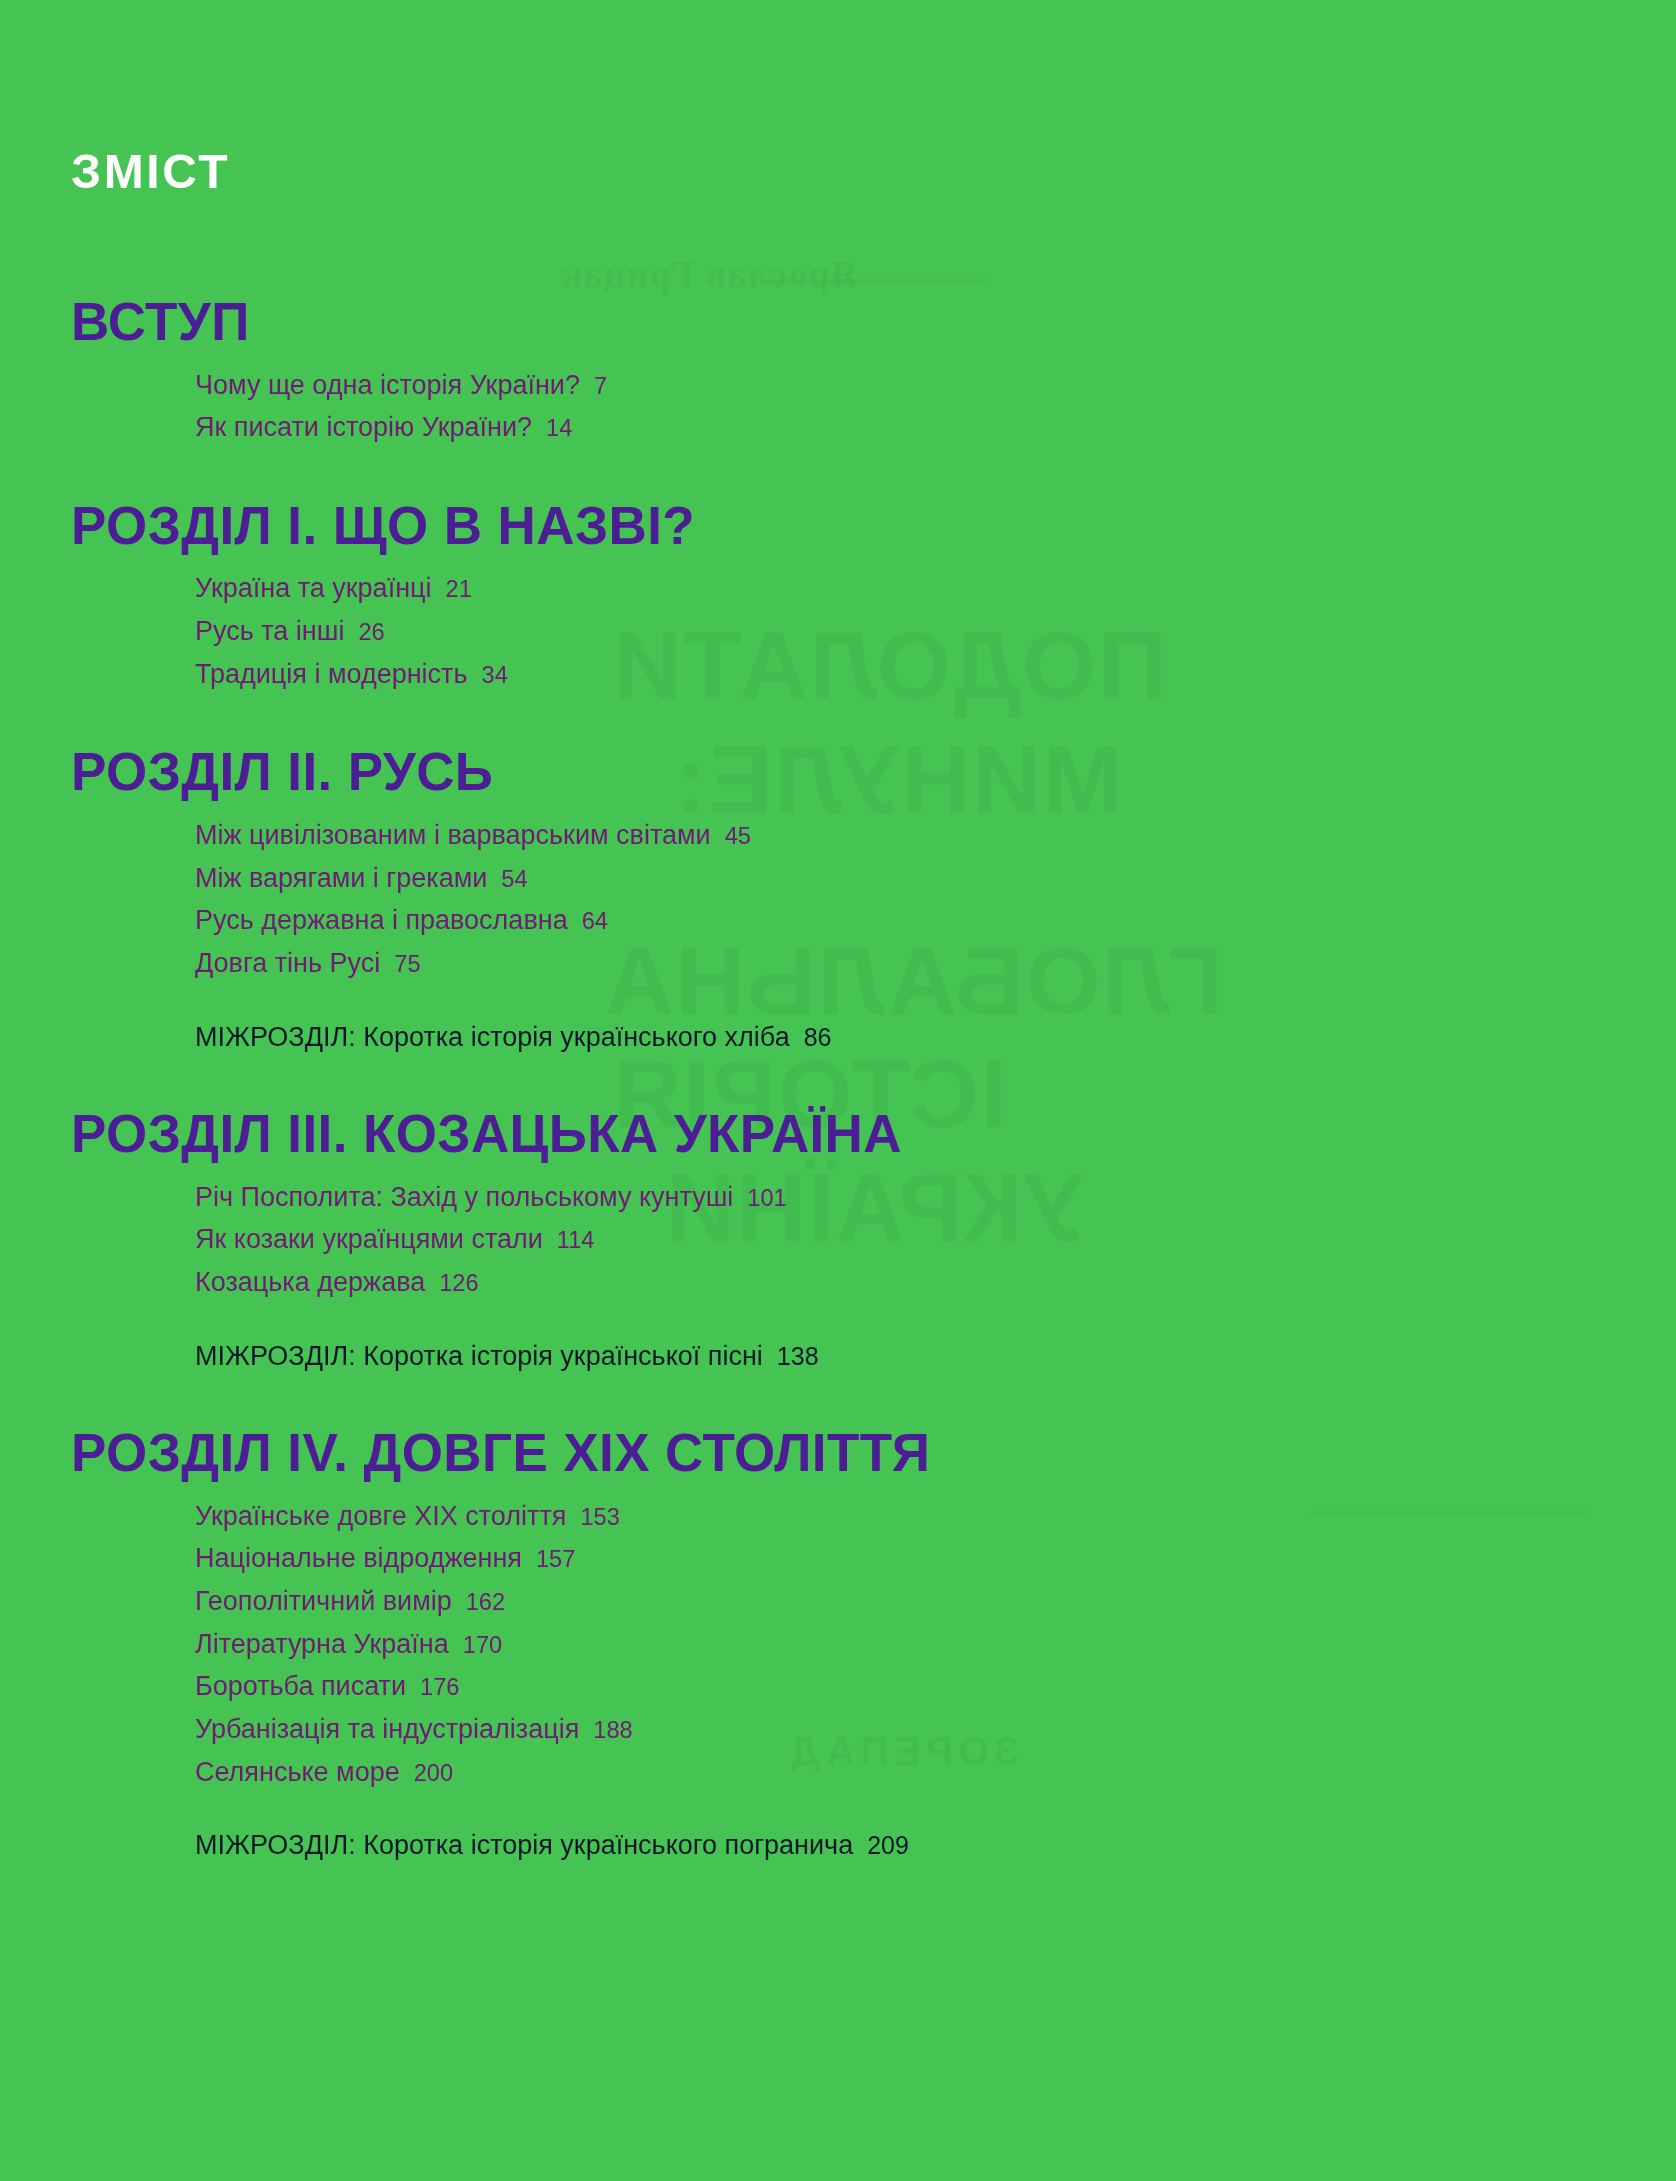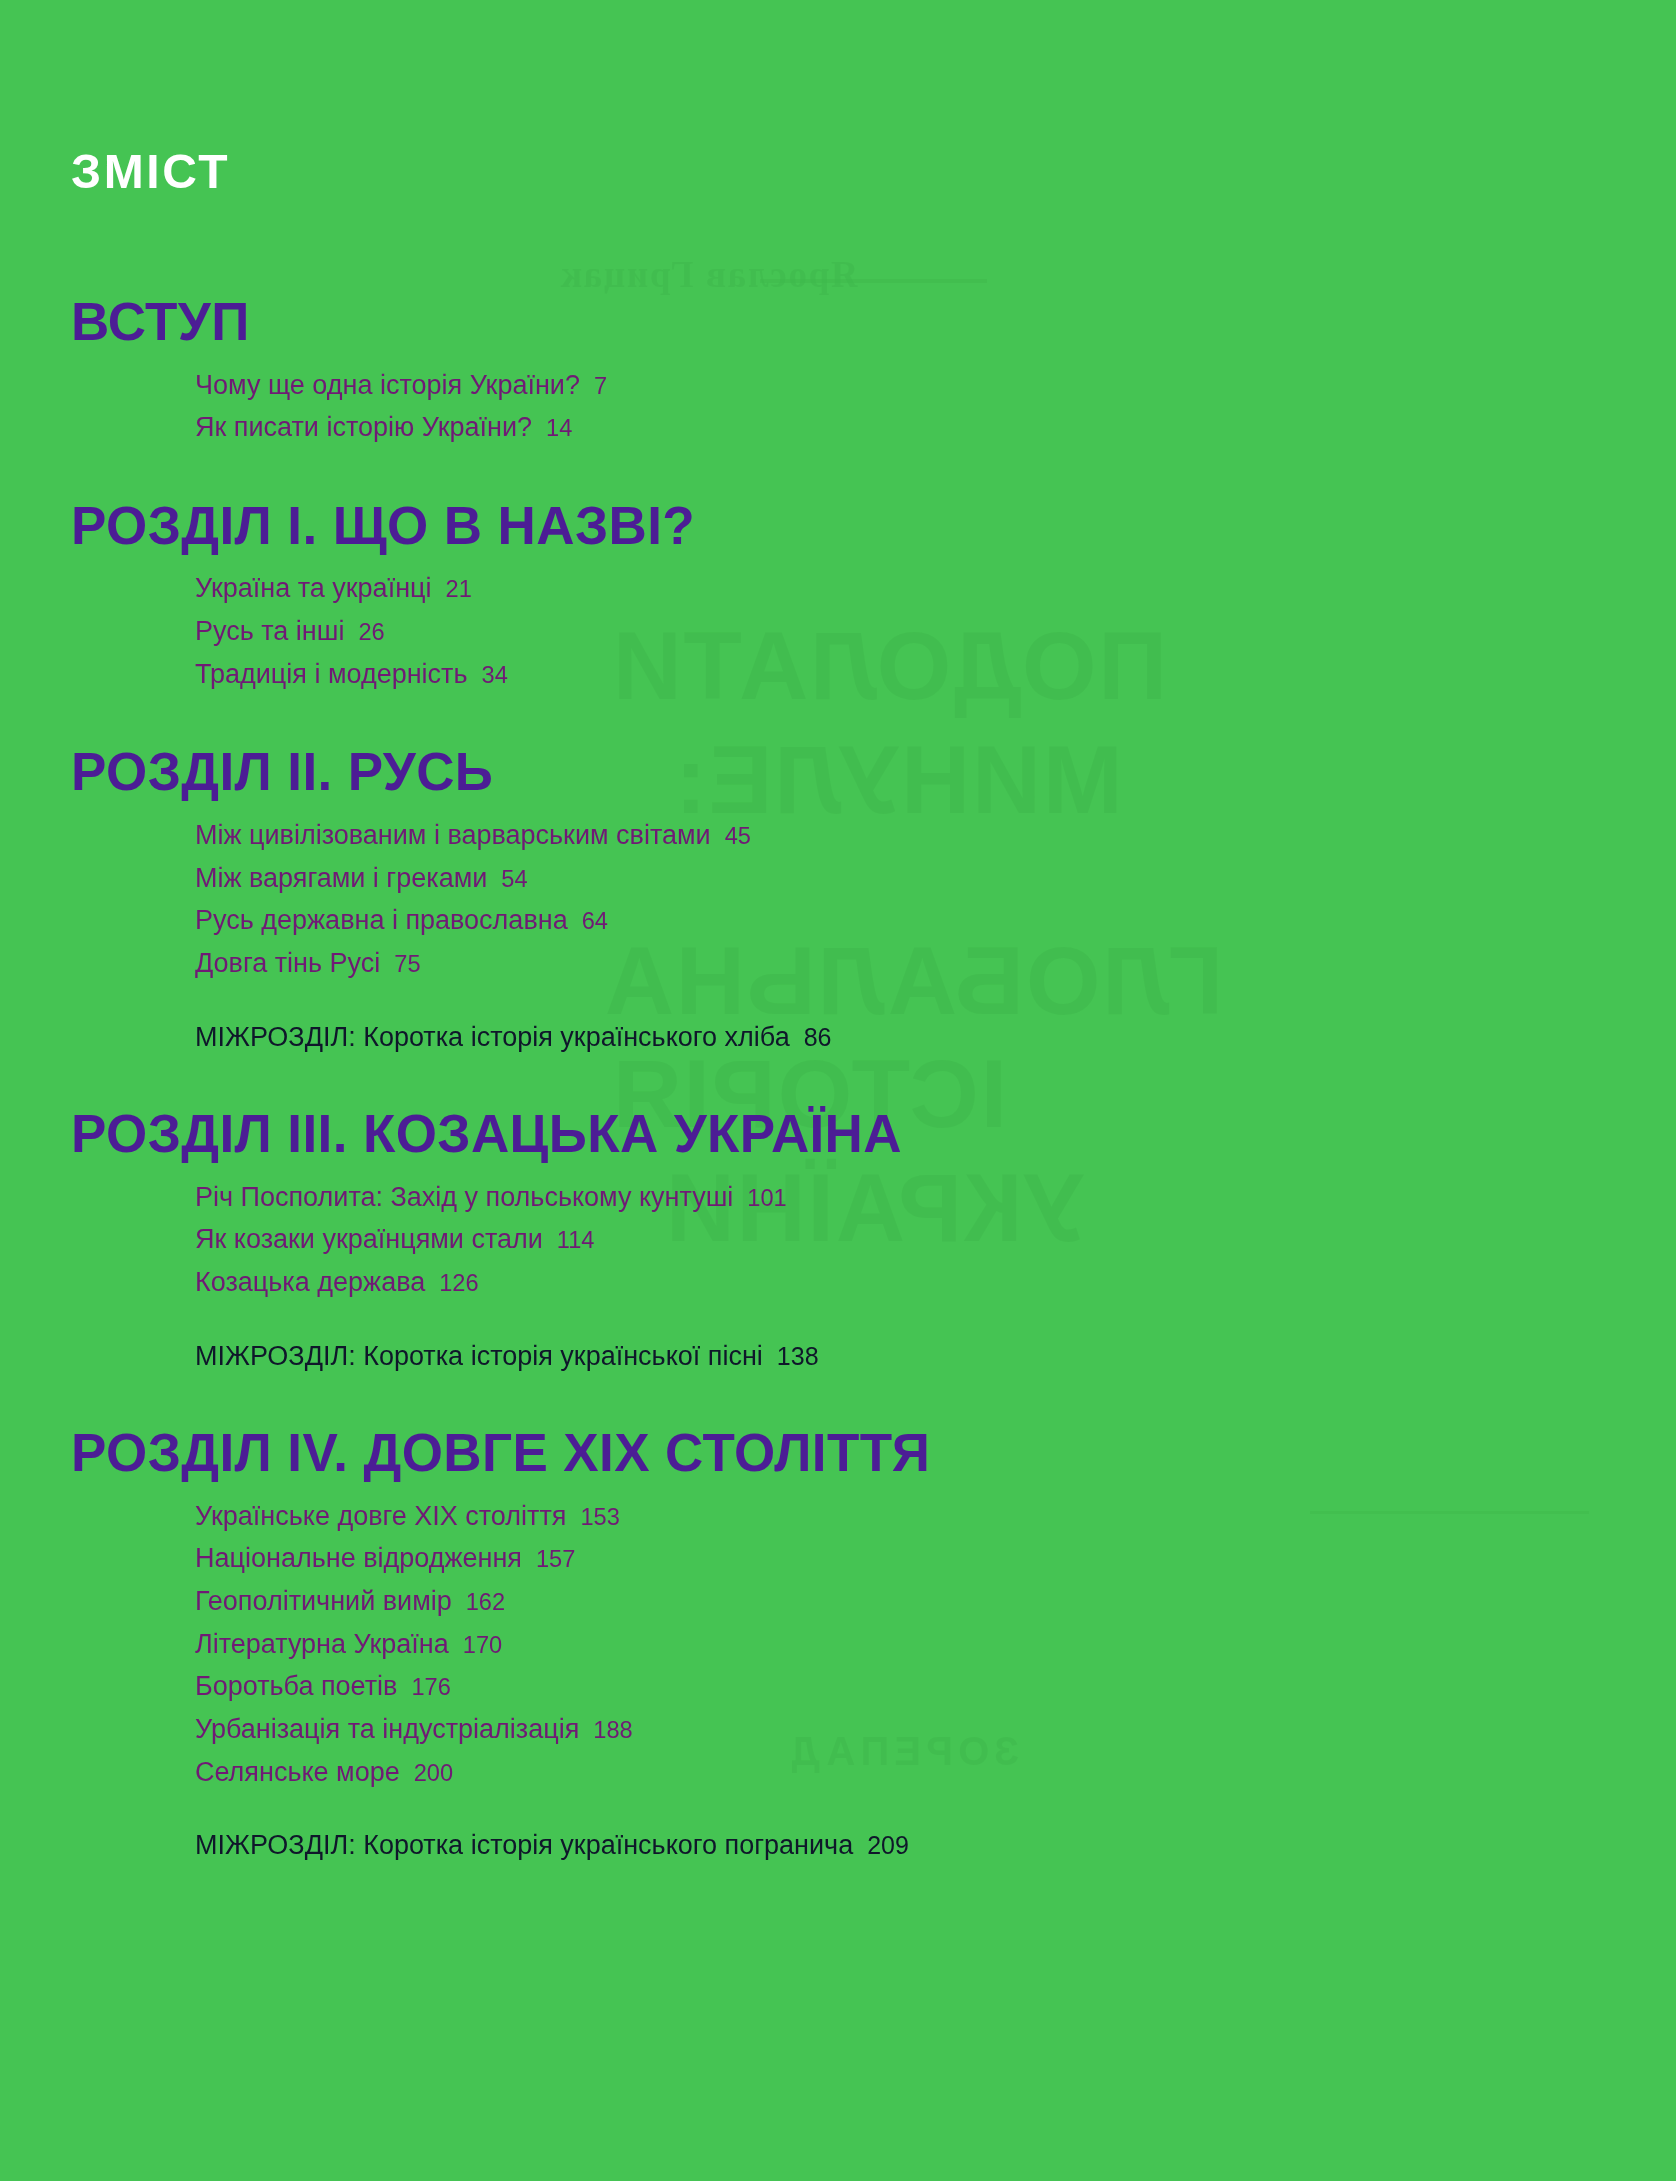--- a/index.html
+++ b/index.html
@@ -267,21 +267,21 @@
       </li>
       <li class="entry">
         <span class="entry-label">Геополітичний вимір</span>
         <span class="entry-page">162</span>
       </li>
       <li class="entry">
         <span class="entry-label">Літературна Україна</span>
         <span class="entry-page">170</span>
       </li>
       <li class="entry">
-        <span class="entry-label">Боротьба поетів</span>
+        <span class="entry-label">Боротьба писати</span>
         <span class="entry-page">176</span>
       </li>
       <li class="entry">
         <span class="entry-label">Урбанізація та індустріалізація</span>
         <span class="entry-page">188</span>
       </li>
       <li class="entry">
         <span class="entry-label">Селянське море</span>
         <span class="entry-page">200</span>
       </li>

